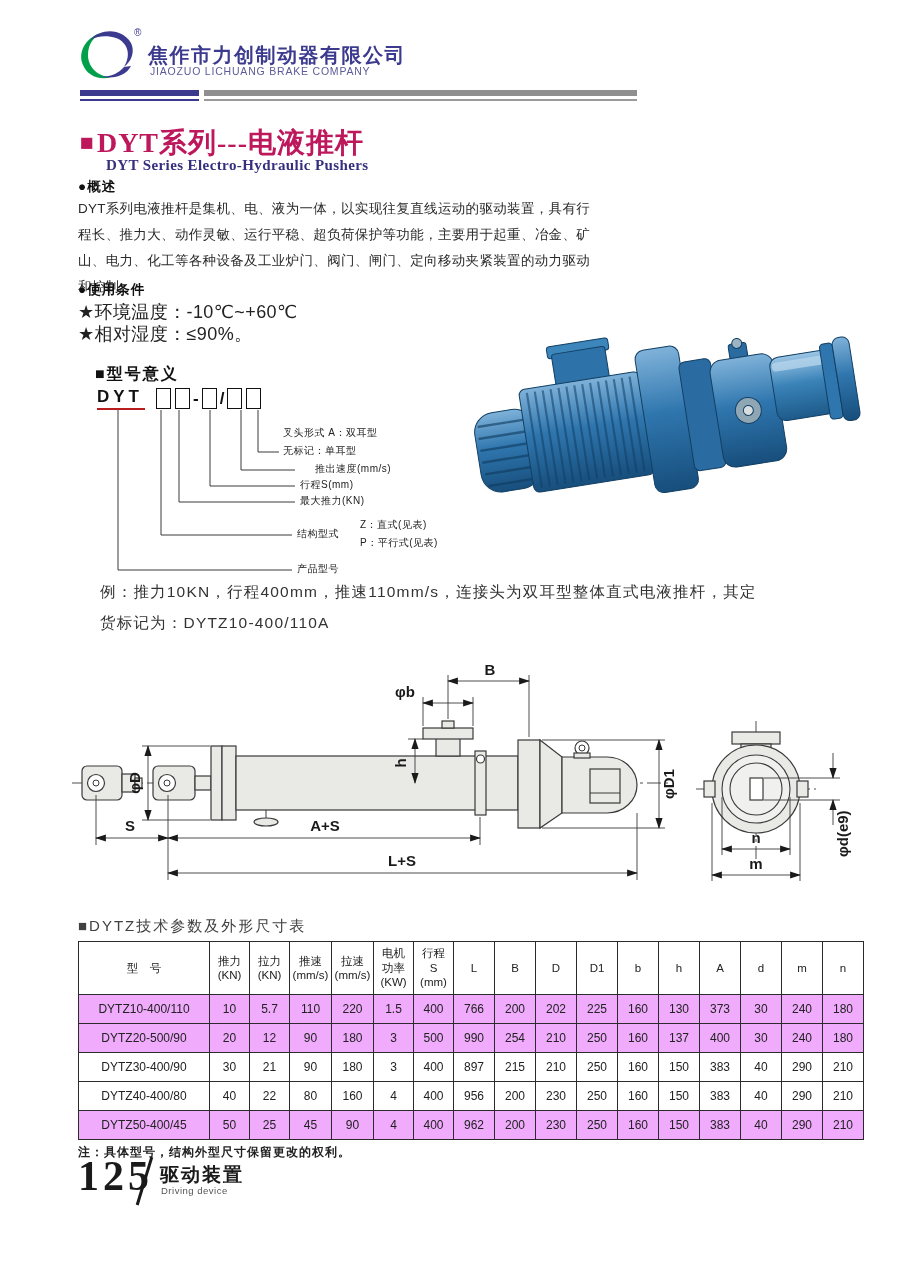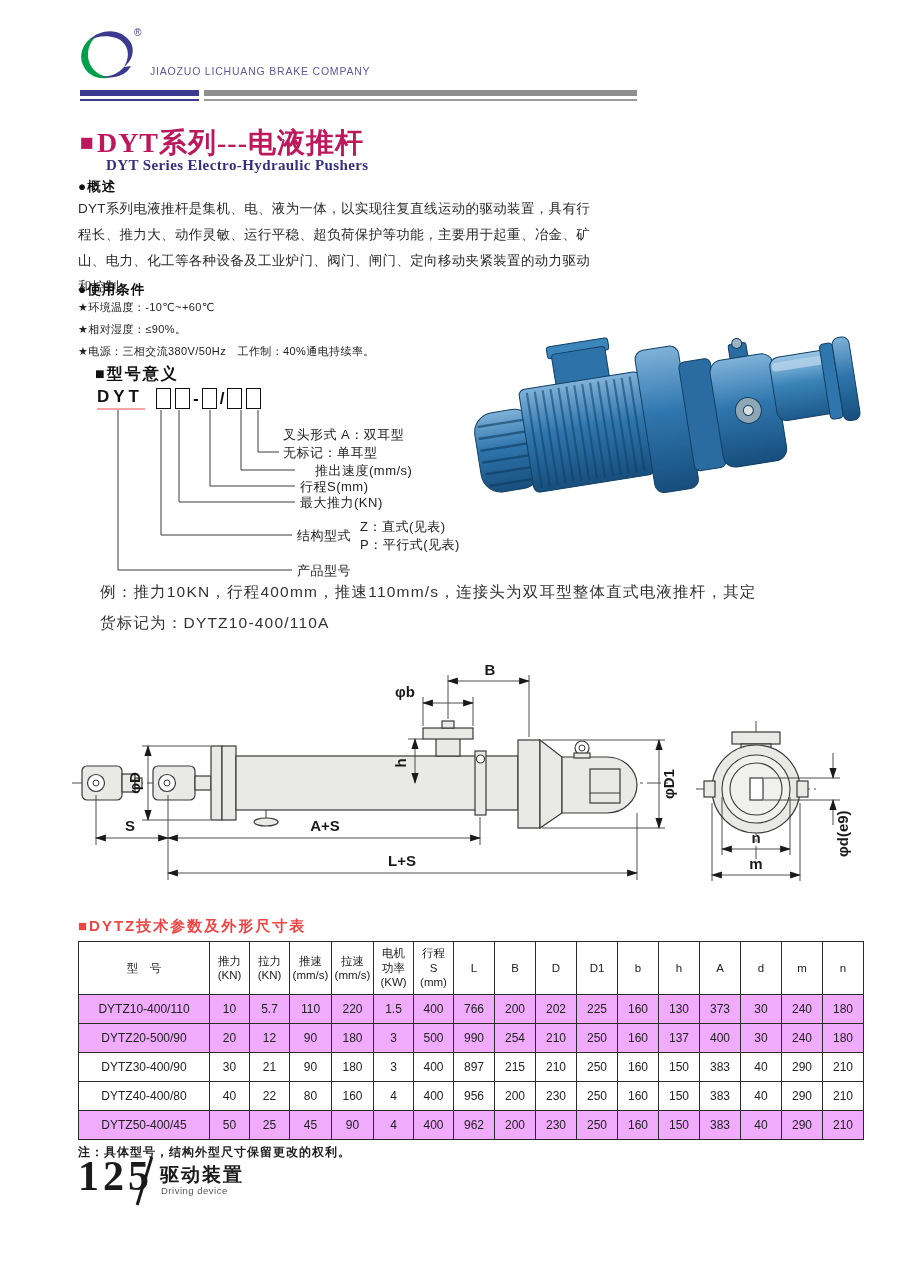--- a/index.html
+++ b/index.html
@@ -18,36 +18,36 @@
   
   .main-title{left:80px;top:124px;font-family:"Liberation Serif","DejaVu Serif",serif;
               font-size:28px;font-weight:bold;color:#be185d;letter-spacing:1px;}
   .main-title .sq{font-size:23px;vertical-align:2px;margin-right:2px;}
   .sub-title{left:106px;top:157px;font-family:"Liberation Serif","DejaVu Serif",serif;
              font-size:15px;font-weight:bold;color:#342f7e;letter-spacing:.4px;}
 
   .sec-head{font-size:13.5px;color:#111;font-weight:600;letter-spacing:1px;}
   .body-par{left:78px;top:196px;width:512px;font-size:13.5px;line-height:26px;
             text-align:justify;letter-spacing:.2px;color:#2a2a2a;}
-  .cond-item{font-size:11px;color:#222;letter-spacing:.4px;}
+  .cond-item{font-size:18px;color:#222;letter-spacing:.4px;}
 
   
   .model-head{left:95px;top:364px;font-size:16px;font-weight:bold;color:#111;letter-spacing:2px;}
   .model-row{left:97px;top:387px;font-size:17px;font-weight:bold;color:#111;display:flex;align-items:center;}
-  .model-prefix{letter-spacing:4px;border-bottom:2px solid #fca5a5;padding:0 2px 1px 0;margin-right:9px;}
+  .model-prefix{letter-spacing:4px;border-bottom:2px solid #b91c1c;padding:0 2px 1px 0;margin-right:9px;}
   .mbox{display:inline-block;width:13px;height:19px;border:1.6px solid #111;margin:0 2px;}
   .msep{margin:0 1px;font-weight:bold;}
-  .model-label{font-size:13px;color:#222;letter-spacing:.5px;white-space:nowrap;}
+  .model-label{font-size:10px;color:#222;letter-spacing:.5px;white-space:nowrap;}
 
   
   .example{left:100px;top:576px;width:770px;font-size:15.5px;line-height:31px;
            letter-spacing:1.2px;color:#333;}
 
   
-  .tbl-title{left:78px;top:917px;font-size:15px;font-weight:bold;color:#ef4444;letter-spacing:2px;}
+  .tbl-title{left:78px;top:917px;font-size:15px;font-weight:normal;color:#404040;letter-spacing:2px;}
   .spec-table{border-collapse:collapse;table-layout:fixed;width:785px;background:#fff;}
   .spec-table th,.spec-table td{border:1.6px solid #2b2b2b;text-align:center;padding:0;}
   .spec-table th{height:52px;font-weight:normal;font-size:11.5px;line-height:1.25;white-space:pre-line;}
   .spec-table td{height:28px;font-size:12px;}
   .spec-table tr.shaded td{background:#f0abfc;text-align:center;}
   .tbl-note{left:78px;top:1144px;font-size:12px;font-weight:600;color:#222;letter-spacing:1px;}
 
   
   .page-num{left:78px;top:1152px;font-family:"Liberation Serif","DejaVu Serif",serif;
             font-size:42px;font-weight:bold;color:#1a1a1a;letter-spacing:4px;}
@@ -67,36 +67,36 @@
 <body>
 
 <div class="page">
 
   <svg class="abs" style="left:74px;top:24px" width="70" height="60" viewBox="0 0 70 60">
     <path d="M30,8 C13,12 3,27 9,41 C13,51 25,57 37,53 C24,53 14,43 14,31 C14,19 21,11 30,8 Z" fill="#00a04a"></path>
     <path d="M16,16 C28,3 49,5 57,19 C61,27 58,37 50,43 C58,30 53,18 42,14 C33,11 23,12 16,16 Z" fill="#3c3a8e"></path>
     <path d="M50,43 C44,50 34,54 26,52 C38,56 52,52 57,42 Z" fill="#3c3a8e"></path>
     <text x="60" y="12" font-size="10" fill="#3c3a8e">®</text>
   </svg>
+  <div class="abs company-cn">焦作市力创制动器有限公司</div>
   <div class="abs company-en">JIAOZUO LICHUANG BRAKE COMPANY</div>
   <div class="abs rule-purple"></div>
   <div class="abs rule-purple-thin"></div>
   <div class="abs rule-gray"></div>
   <div class="abs rule-gray-thin"></div>
 
   <div class="abs main-title"><span class="sq">■</span><span>DYT系列---电液推杆</span></div>
   <div class="abs sub-title">DYT Series  Electro-Hydraulic Pushers</div>
 
   <div class="abs sec-head" style="left:78px;top:178px">●概述</div>
   <div class="abs body-par">DYT系列电液推杆是集机、电、液为一体，以实现往复直线运动的驱动装置，具有行程长、推力大、动作灵敏、运行平稳、超负荷保护等功能，主要用于起重、冶金、矿山、电力、化工等各种设备及工业炉门、阀门、闸门、定向移动夹紧装置的动力驱动和控制。</div>
 
   <div class="abs sec-head" style="left:78px;top:281px">●使用条件</div>
   <div class="abs cond-item" style="left:78px;top:300px">★环境温度：-10℃~+60℃</div>
   <div class="abs cond-item" style="left:78px;top:322px">★相对湿度：≤90%。</div>
-  <div class="abs cond-item" style="left:78px;top:344px">★电源：三相交流380V/50Hz　工作制：40%通电持续率。</div>
 
   <div class="abs model-head">■型号意义</div>
   <div class="abs model-row">
     <span class="model-prefix">DYT</span>
     <span class="mbox"></span>
     <span class="mbox"></span>
     <span class="msep">-</span>
     <span class="mbox"></span>
     <span class="msep">/</span>
     <span class="mbox"></span>

